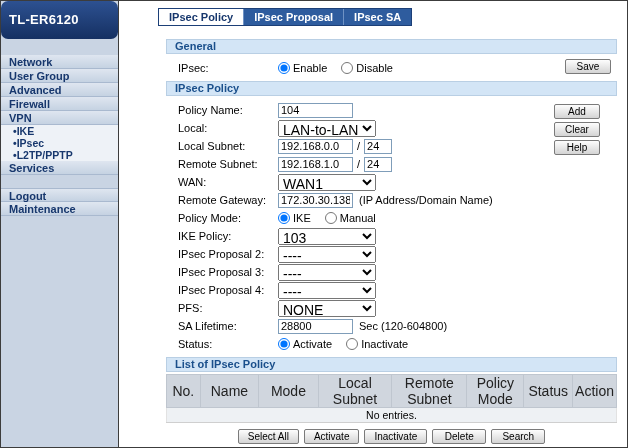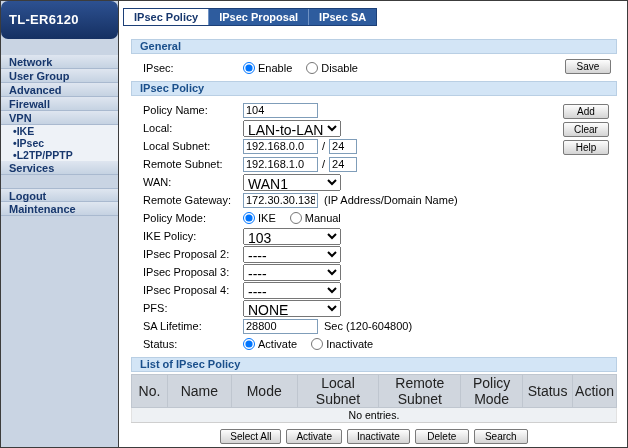--- a/index.html
+++ b/index.html
@@ -24,21 +24,21 @@
     background:linear-gradient(180deg,#dfe6f0,#c5d2e2);
     border-bottom:1px solid #a9b9cf; cursor:pointer;
   }
   .mi.sub {
     background:#eef2f7; border-bottom:none; height:12px; line-height:12px;
     padding-left:12px; font-size:10.5px;
   }
   .mi.sub::before { content:"\2022 "; }
   .mi.logout { margin-top:13px; border-top:1px solid #a9b9cf; }
   
-  .right { flex:1; display:flex; flex-direction:column; min-width:0; background:#fff; }
+  .right { flex:1; display:flex; flex-direction:column; min-width:0; background:#fff;padding-left:35px; }
   .tabbar {
     align-self:flex-start; display:inline-flex; margin:7px 0 0 4px;
     background:var(--tab-bar,#2e5c9e); border:1px solid #1c3f77; height:18px;
   }
   .tab {
     line-height:16px; padding:0 10px; font-size:11px; font-weight:bold;
     color:#fff; border-right:1px solid #6f92c4; cursor:pointer; white-space:nowrap;
   }
   .tab:last-child { border-right:none; }
   .tab.active { background:#fff; color:var(--link-navy,#17376d); }
@@ -57,21 +57,21 @@
   .sel { width:98px; height:17px; font-size:14px; font-family:inherit; }
   .note { margin-left:6px; font-size:11px; }
   .radio { display:inline-flex; align-items:center; margin-right:14px; font-size:11px; cursor:pointer; }
   .radio input { margin:0 3px 0 0; width:12px; height:12px; }
   .btn {
     font-family:inherit; font-size:10px; width:46px; height:15px; line-height:12px; padding:0;
     background:linear-gradient(180deg,#fdfdfd,#d4d4d4); border:1px solid #7a7a7a; border-radius:2px;
     color:#000; cursor:pointer;
   }
   .save { position:absolute; right:6px; top:5px; }
-  .sidebtns { position:absolute; right:8px; top:8px; display:flex; flex-direction:column; gap:3px; }
+  .sidebtns { position:absolute; right:17px; top:8px; display:flex; flex-direction:column; gap:3px; }
   .ltable { width:100%; border-collapse:collapse; margin-top:2px; }
   .ltable th {
     background:var(--table-header-bg,#d0d6de); font-size:14px; font-weight:normal; color:#222;
     height:15px; border:1px solid #bfc6cf; text-align:center; padding:0 2px;
   }
   .ltable td.empty {
     background:#eef1f4; text-align:center; height:13px; font-size:10.5px;
     border-bottom:1px solid #cfcfcf; border-left:1px solid #e2e2e2; border-right:1px solid #e2e2e2;
   }
   .actions { display:flex; justify-content:center; gap:5px; margin-top:6px; }

